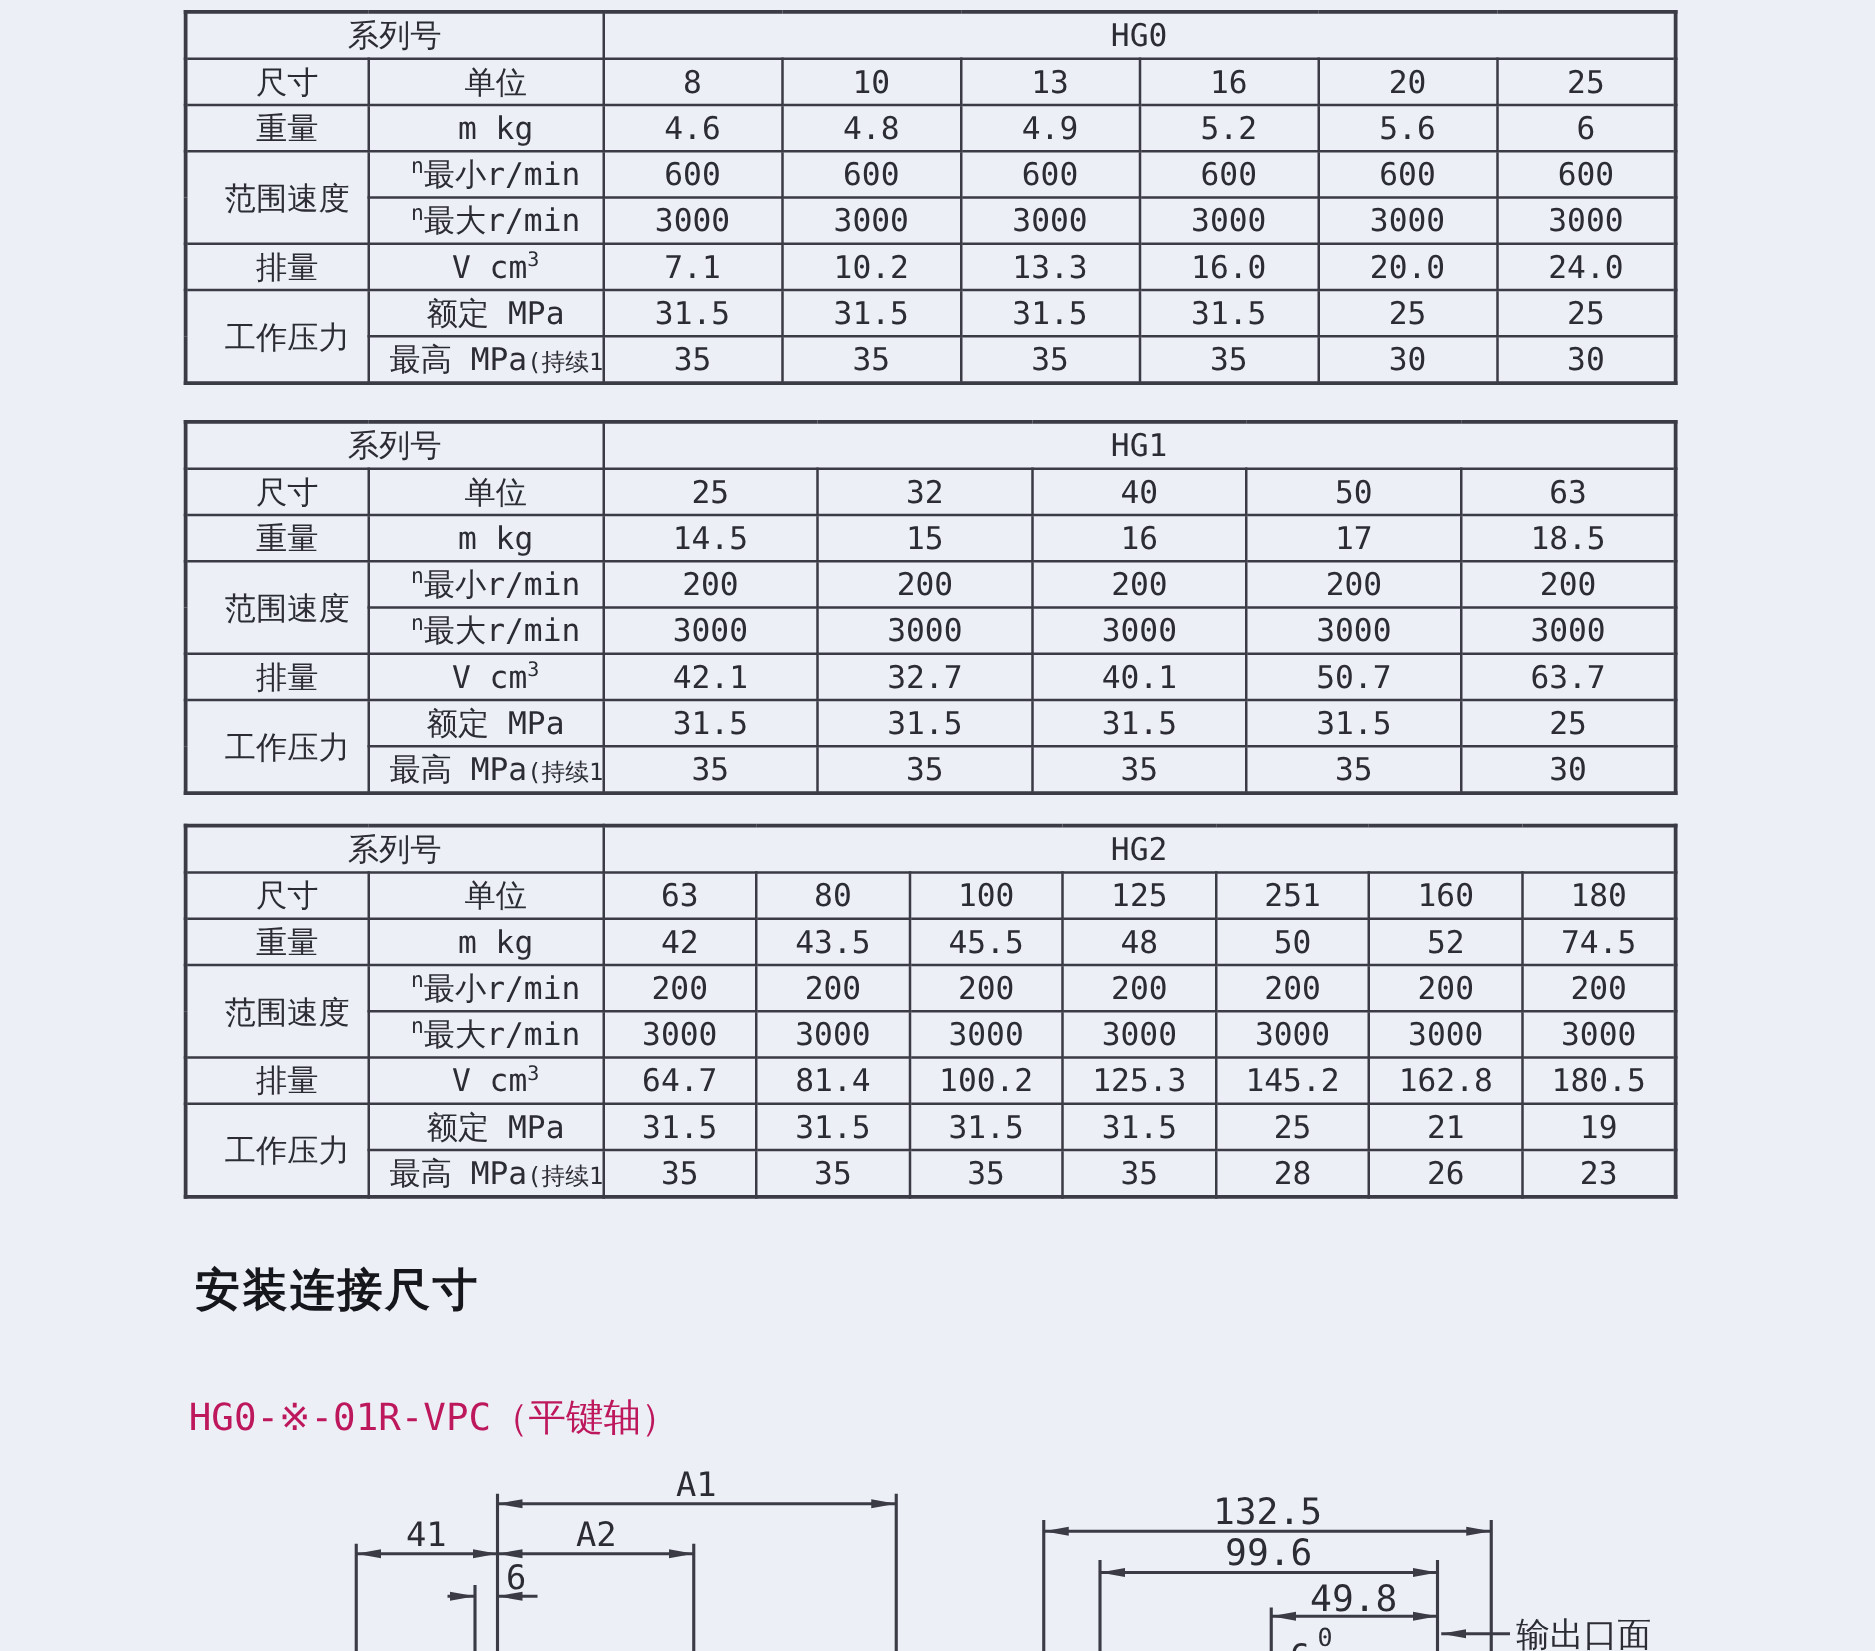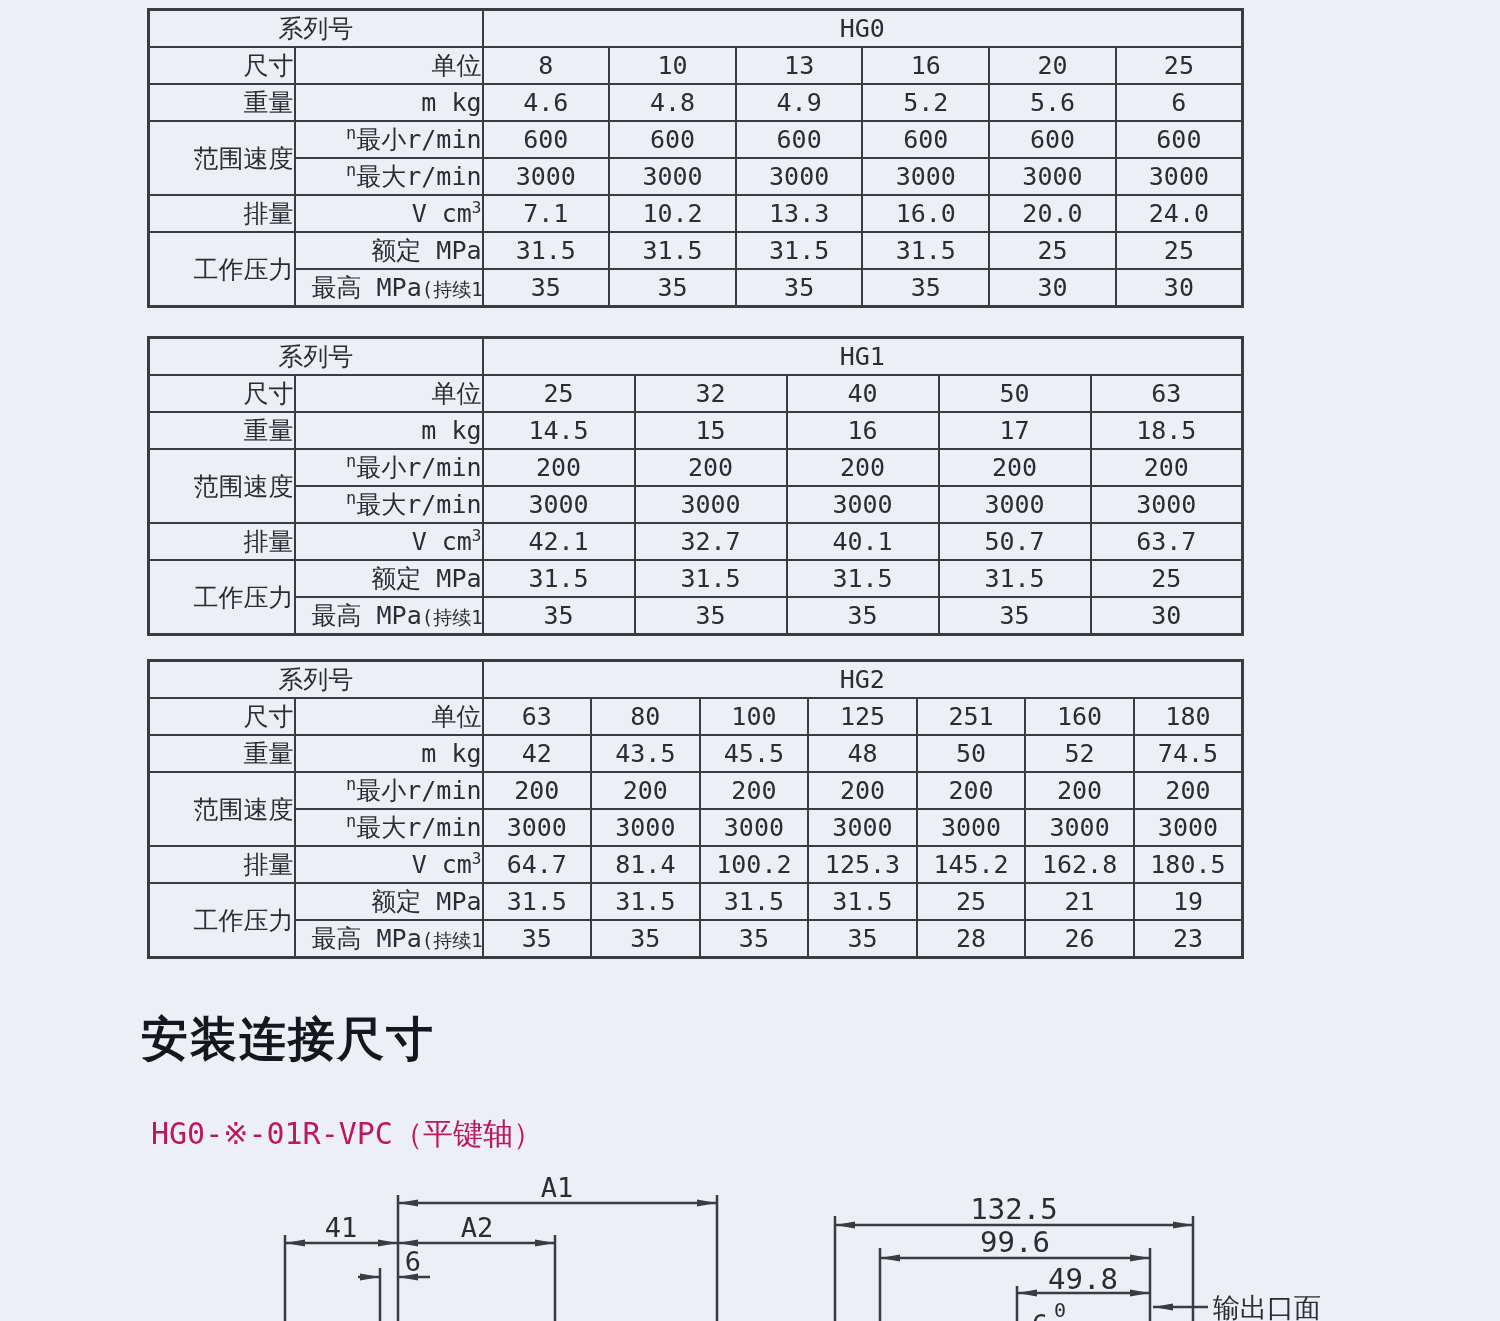--- a/index.html
+++ b/index.html
@@ -4,45 +4,45 @@
 <style>
   html,body{margin:0;padding:0;}
   body{
     width:1500px;height:1321px;position:relative;overflow:hidden;
     background:#edeff7;
     font-family:"DejaVu Sans","Liberation Sans",sans-serif;
     color:#2b2c34;
   }
   
   table.spec{
-    position:absolute;left:147px;width:1097px;
+    position:absolute;left:147px;width:1195px;
     border-collapse:collapse;table-layout:fixed;
     border:3px solid #3a3b44;
     font-family:"DejaVu Sans Mono","DejaVu Sans",sans-serif;
     font-size:25px;color:#2b2c34;
   }
   table.spec th,table.spec td{
     border:2px solid #3a3b44;
     text-align:center;font-weight:400;padding:0;
     height:35px;overflow:hidden;white-space:nowrap;
   }
   table.spec tr{height:35px;}
-  table.spec th.label{text-align:right;padding-left:16px;}
+  table.spec th.label{text-align:center;padding-left:16px;}
   table.spec col.c1{width:146px;}
   table.spec col.c2{width:188px;}
   #t1{top:8px;}
   #t2{top:336px;}
   #t3{top:659px;}
   sup.npre{font-size:17px;line-height:0;}
   sup.exp{font-size:16px;line-height:0;}
   span.note{font-size:19px;}
   
   .sec-title{
-    position:absolute;left:141px;top:1008px;
-    font-size:47px;font-weight:800;letter-spacing:2px;color:#16171c;
+    position:absolute;left:156px;top:1008px;
+    font-size:36px;font-weight:800;letter-spacing:2px;color:#16171c;
   }
   .model-code{
     position:absolute;left:151px;top:1114px;
     font-family:"DejaVu Sans Mono","DejaVu Sans",sans-serif;
     font-size:30px;color:#be185d;
   }
   
   #drawing{position:absolute;left:0;top:1150px;}
   #drawing line,#drawing path.ln{stroke:#3a3b44;stroke-width:2.5;fill:none;}
   #drawing text{

